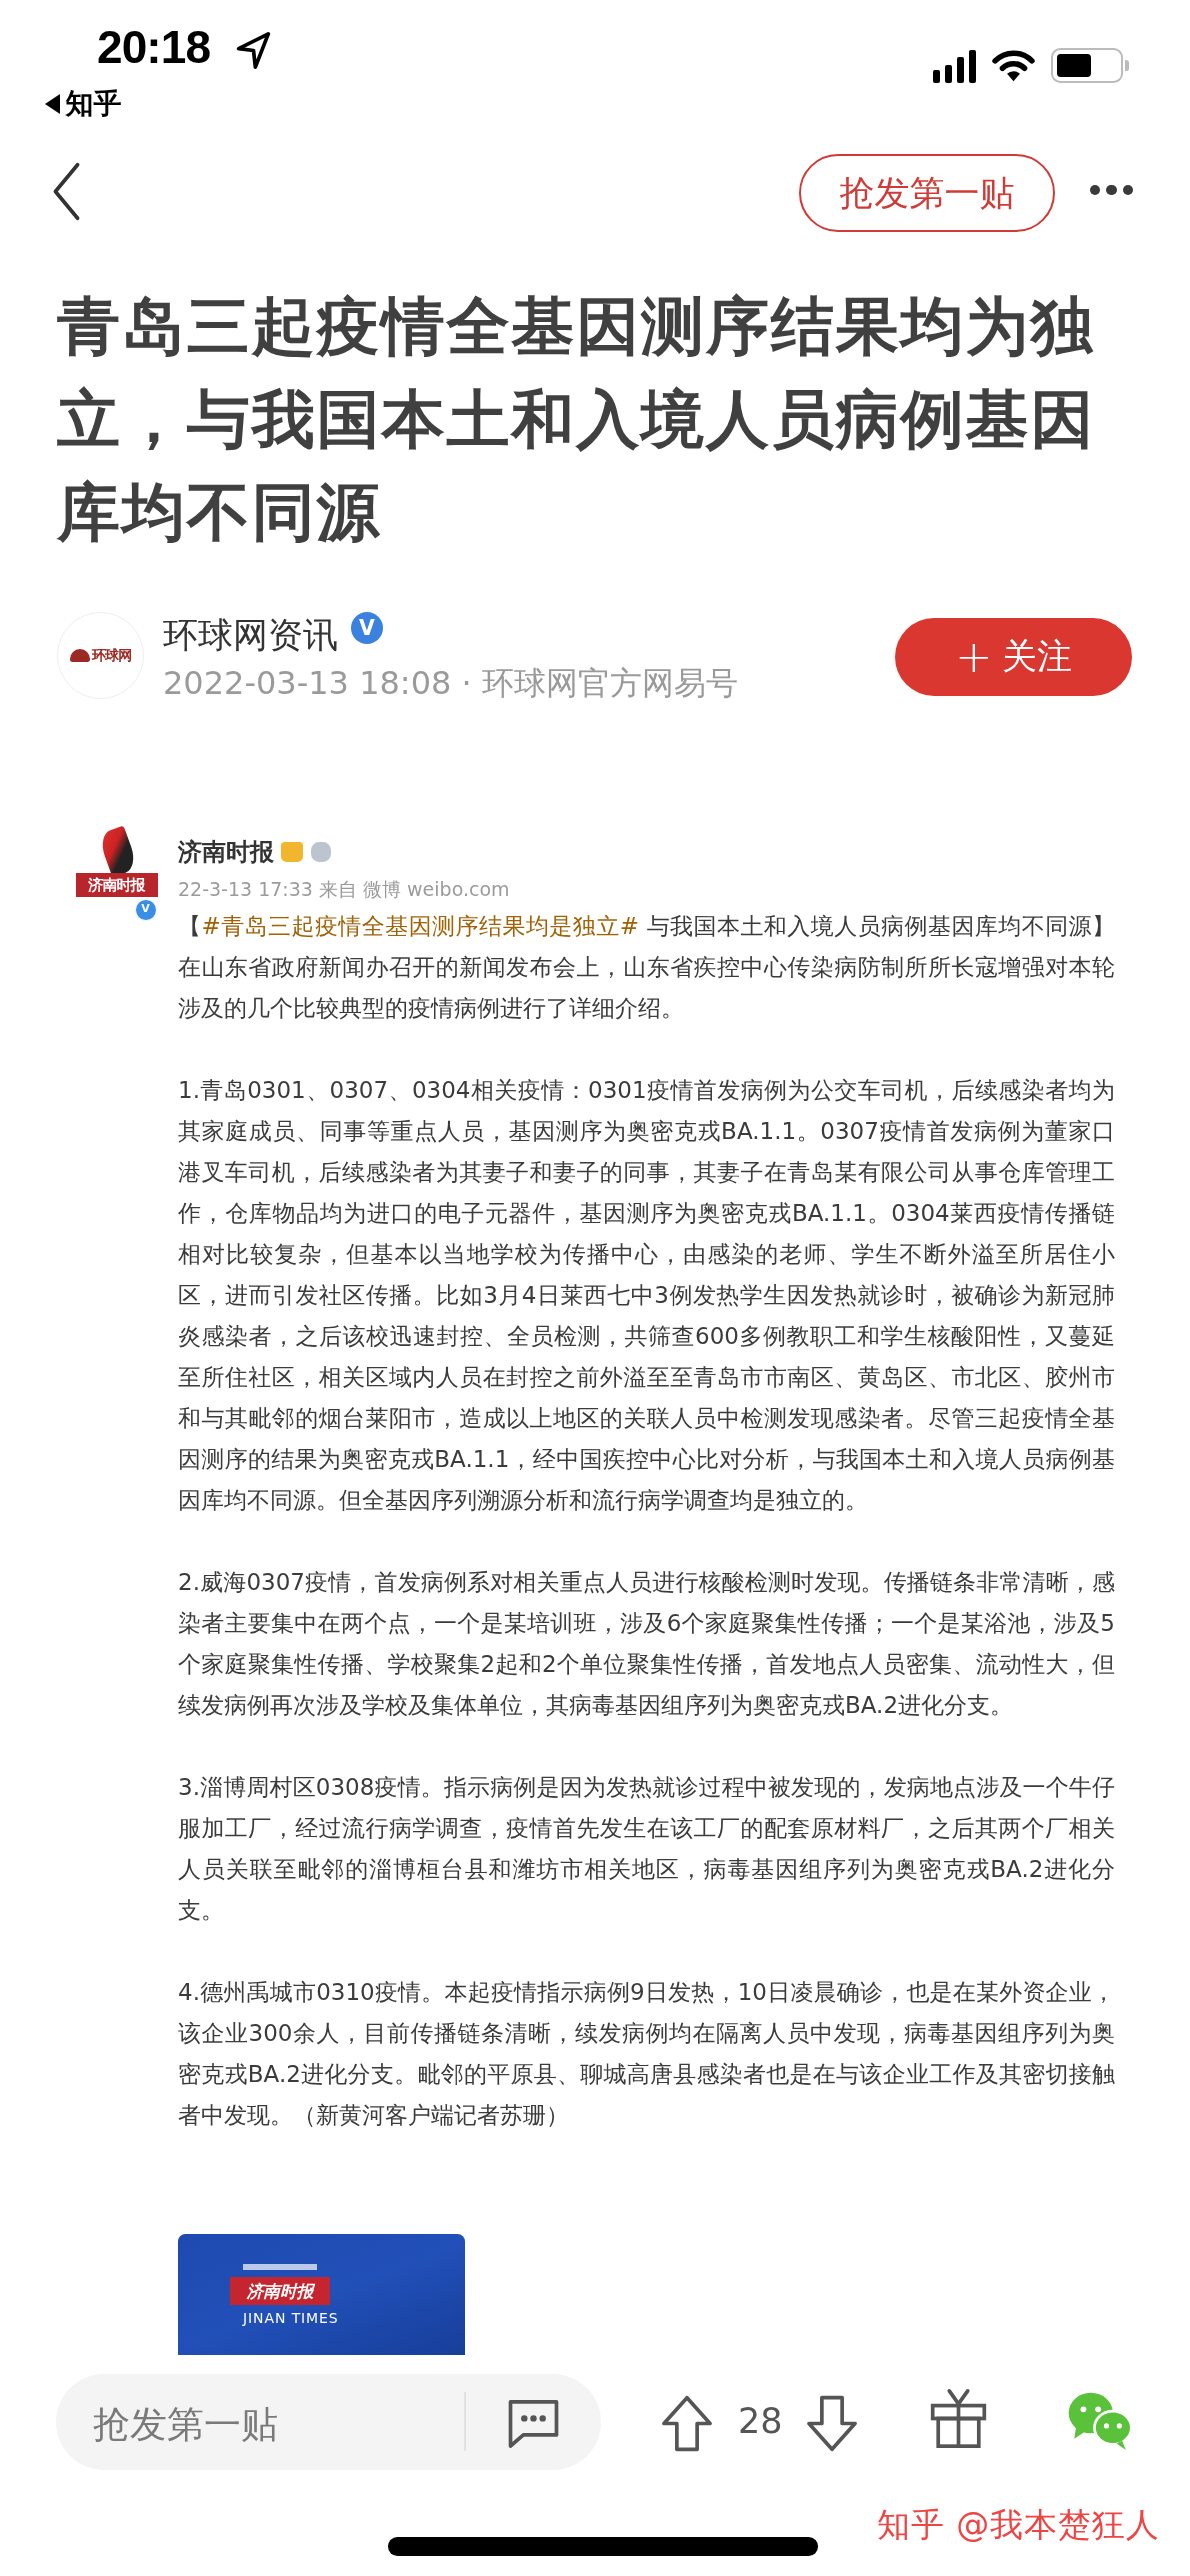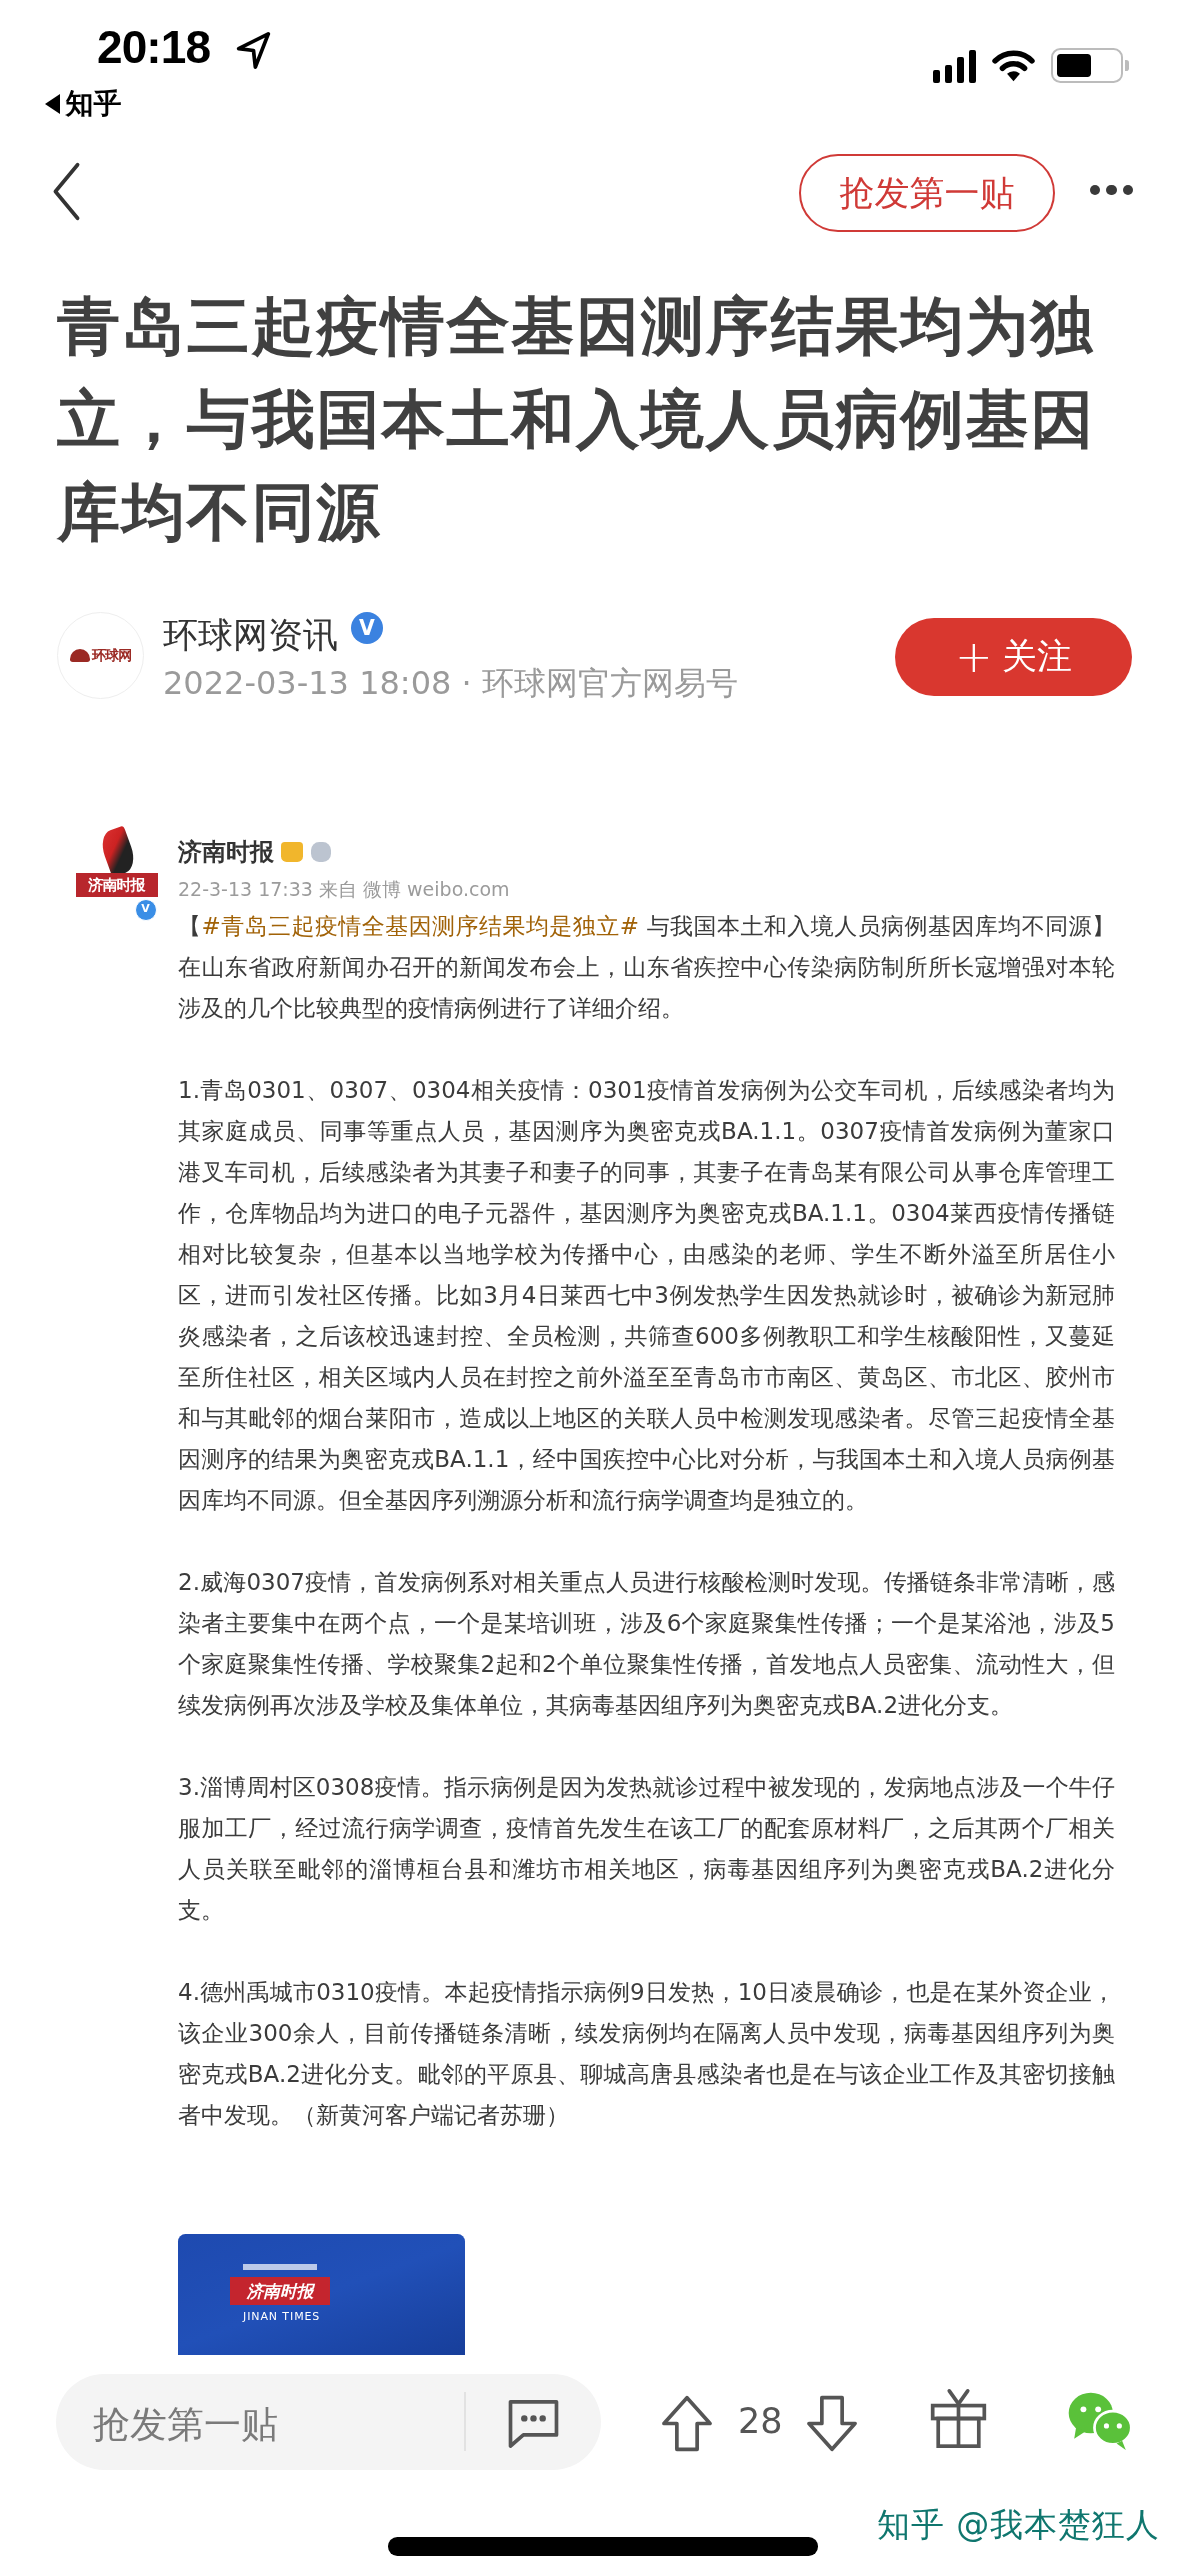--- a/index.html
+++ b/index.html
@@ -50,34 +50,34 @@
   .wb-name { position: absolute; left: 121px; top: 39px; font-size: 24px; font-weight: bold; color: #333; display: flex; align-items: center; gap: 7.4px; }
   .wb-name .crown { width: 22px; height: 20.4px; background: #f1b62c; border-radius: 3.7px 3.7px 5.6px 5.6px; }
   .wb-name .pet { width: 20.4px; height: 20.4px; background: #bcc4d0; border-radius: 40%; }
   .wb-meta { position: absolute; left: 121px; top: 80px; font-size: 19px; color: #9b9b9b; }
   .wb-body { position: absolute; left: 121px; top: 109px; width: 937px; font-size: 23px; line-height: 41px; color: #3b3b3b; }
   .wb-body p { margin-bottom: 41px; text-align: justify; }
   .wb-body .tag { color: #a16207; }
   .wb-thumb { position: absolute; left: 121px; top: 1437px; width: 287px; height: 121px; background: linear-gradient(160deg, #1e4ab0 0%, #2150b8 50%, #173e9a 100%); border-radius: 7.4px 7.4px 0 0; }
   .wb-thumb .mast { position: absolute; left: 52px; top: 43px; width: 100px; height: 28px; background: #c4252e; color: #fff; font-size: 16.7px; font-weight: bold; text-align: center; line-height: 28px; font-style: italic; }
   .wb-thumb .small { position: absolute; left: 65px; top: 30px; width: 74px; height: 5.6px; background: rgba(255,255,255,.7); }
-  .wb-thumb .en { position: absolute; left: 65px; top: 76px; font-size: 11px; color: #fff; letter-spacing: 0.9px; }
+  .wb-thumb .en { position: absolute; left: 65px; top: 76px; font-size: 14px; color: #fff; letter-spacing: 0.9px; }
 
   
   .bottom-bar { position: absolute; left: 0; top: 2355px; width: 1191px; height: 221px; background: #fff; }
   .comment-pill { position: absolute; left: 56px; top: 18.5px; width: 545px; height: 96px; background: #f4f4f4; border-radius: 48px; cursor: text; }
   .comment-pill .ph { position: absolute; left: 37px; top: 26px; font-size: 37px; color: #7a7a7a; }
   .comment-pill .divider { position: absolute; left: 408px; top: 18.5px; width: 1.9px; height: 59px; background: #e2e2e2; }
   .comment-pill .comment-icon { position: absolute; left: 449px; top: 22px; width: 57px; height: 54px; cursor: pointer; }
   .vote-up { position: absolute; left: 660px; top: 39px; width: 54px; height: 59px; cursor: pointer; }
   .vote-count { position: absolute; left: 738px; top: 46px; font-size: 35px; color: #555; }
   .vote-down { position: absolute; left: 805px; top: 39px; width: 54px; height: 59px; cursor: pointer; }
   .gift-icon { position: absolute; left: 929px; top: 32px; width: 59px; height: 63px; cursor: pointer; }
   .wechat-icon { position: absolute; left: 1065px; top: 32px; width: 70px; height: 65px; cursor: pointer; }
-  .watermark { position: absolute; left: 877px; top: 148px; font-size: 33px; color: #0f766e; letter-spacing: 0.9px; }
+  .watermark { position: absolute; left: 877px; top: 148px; font-size: 33px; color: #ef4444; letter-spacing: 0.9px; }
   .home-indicator { position: absolute; left: 388px; top: 2537px; width: 430px; height: 18.5px; background: #000; border-radius: 9.3px; }
 </style>
 </head>
 <body>
 
 <div class="status-bar">
   <span class="status-time">20:18</span>
   <svg class="loc-arrow" viewBox="0 0 40 44">
     <path d="M36 4 L4 20 L20 22 L22 40 Z" fill="none" stroke="#000" stroke-width="4" stroke-linejoin="round"></path>
   </svg>

